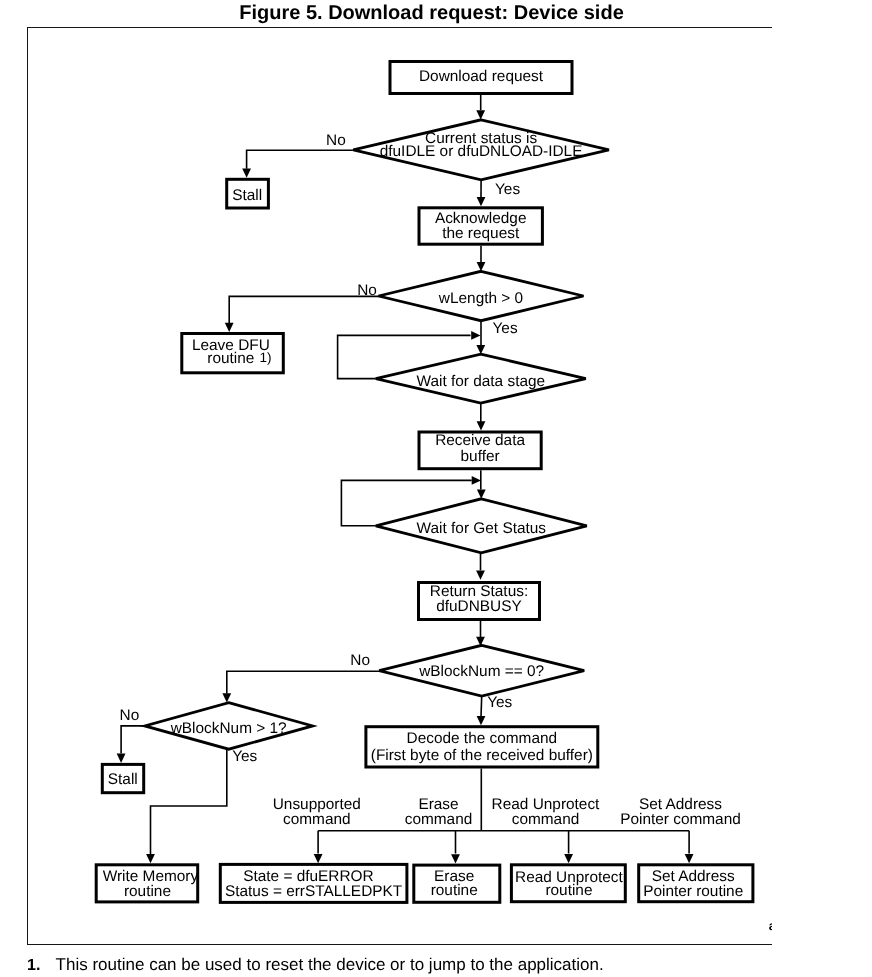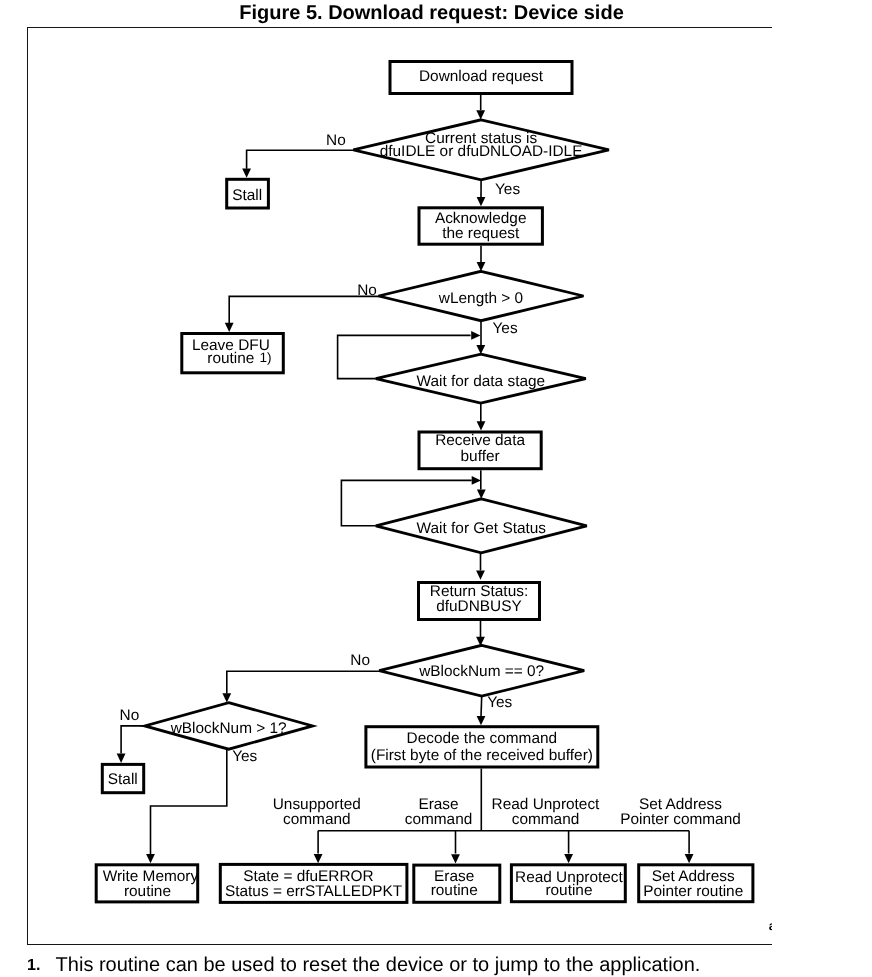--- a/index.html
+++ b/index.html
@@ -8,21 +8,21 @@
        font-family:"Liberation Sans",sans-serif;color:#000;
        -webkit-font-smoothing:antialiased;
        text-rendering:geometricPrecision;}
   #page{position:absolute;left:0;top:0;width:772px;height:977px;overflow:hidden;}
   .fig-title{position:absolute;left:0;top:1.4px;width:863px;text-align:center;
              font-size:20px;font-weight:bold;line-height:24px;}
   #figbox{position:absolute;left:26.7px;top:26.6px;width:808.4px;height:918.3px;
           border:1.3px solid #161616;box-sizing:border-box;background:#fff;}
   #flow{position:absolute;left:0;top:0;width:872px;height:977px;}
   .ftnum{position:absolute;left:27.1px;top:955.5px;font-size:16.1px;line-height:18px;font-weight:bold;}
-  .fttext{position:absolute;left:55.6px;top:955.5px;font-size:20px;line-height:18px;}
+  .fttext{position:absolute;left:55.6px;top:955.5px;font-size:17px;line-height:18px;}
 </style>
 </head>
 <body>
 
 <div id="page">
   <div class="fig-title">Figure 5. Download request: Device side</div>
   <div id="figbox"></div>
   <svg id="flow" width="872" height="977" viewBox="0 0 872 977" font-family="Liberation Sans, sans-serif" fill="#000">
     <g fill="none" stroke="#000" stroke-width="1.6" stroke-linecap="butt">
       <path d="M480.7,94.7 L480.7,110.2"></path>

